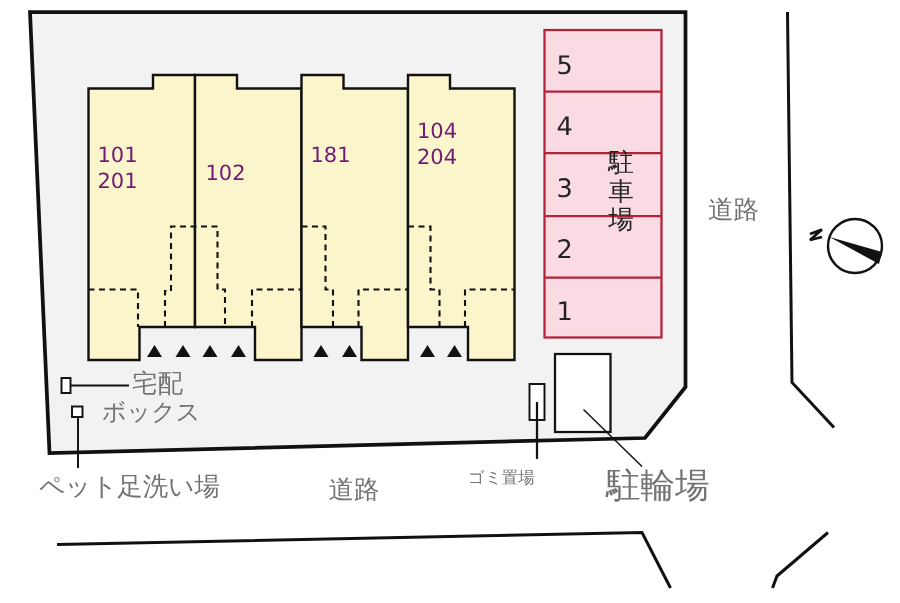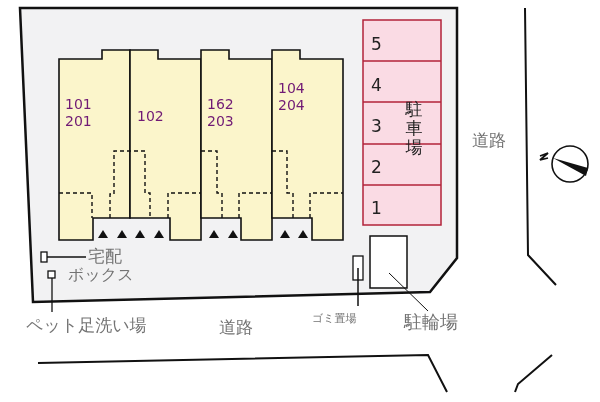--- a/index.html
+++ b/index.html
@@ -89,22 +89,21 @@
 </svg>
 
 <div class="unit-lbl" style="left:65px;top:96px;">
   <div>101</div>
   <div>201</div>
 </div>
 <div class="unit-lbl" style="left:137px;top:108px;">
   <div>102</div>
 </div>
 <div class="unit-lbl" style="left:207px;top:96px;">
-  <div>162</div>
-  <div>203</div>
+  <div>181</div>
 </div>
 <div class="unit-lbl" style="left:278px;top:80px;">
   <div>104</div>
   <div>204</div>
 </div>
 
 <div class="stall-num" style="left:371px;top:34px;">5</div>
 <div class="stall-num" style="left:371px;top:75px;">4</div>
 <div class="stall-num" style="left:371px;top:116px;">3</div>
 <div class="stall-num" style="left:371px;top:157px;">2</div>
@@ -116,13 +115,13 @@
   <div>場</div>
 </div>
 
 <div class="lbl" style="left:472px;top:132px;font-size:17px;">道路</div>
 <div class="lbl" style="left:219px;top:319px;font-size:17px;">道路</div>
 
 <div class="lbl" style="left:88px;top:248px;font-size:17px;">宅配</div>
 <div class="lbl" style="left:68px;top:267px;font-size:16px;">ボックス</div>
 <div class="lbl" style="left:26px;top:317px;font-size:17px;">ペット足洗い場</div>
 <div class="lbl" style="left:312px;top:313px;font-size:11px;">ゴミ置場</div>
-<div class="lbl" style="left:404px;top:313px;font-size:18px;">駐輪場</div>
+<div class="lbl" style="left:404px;top:313px;font-size:23px;">駐輪場</div>
 
 </body></html>

